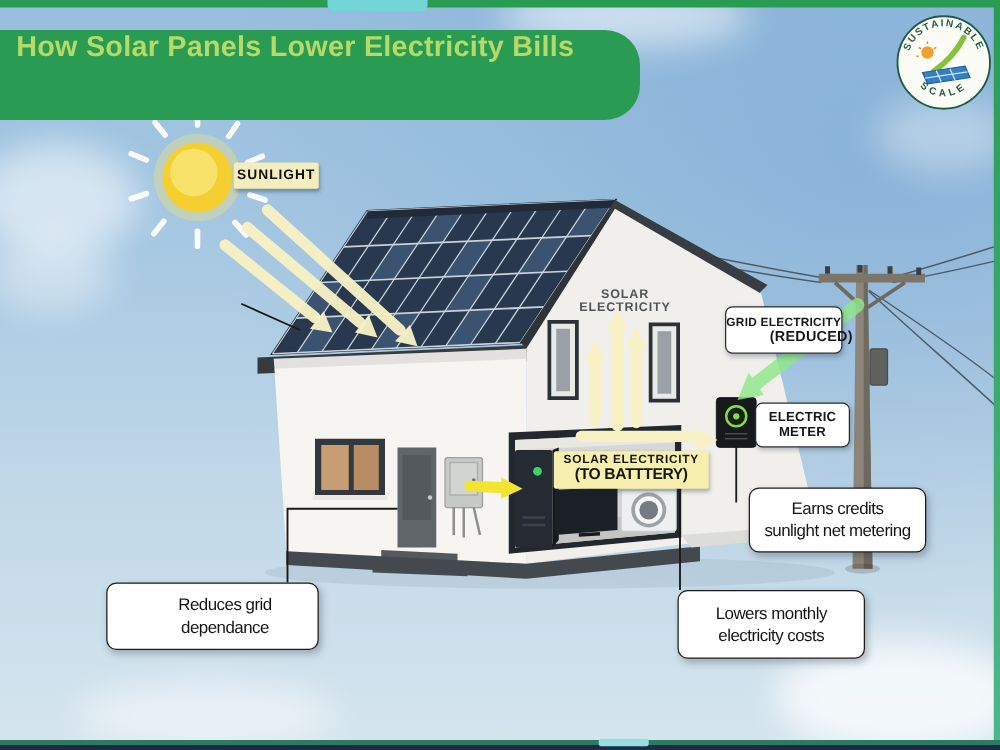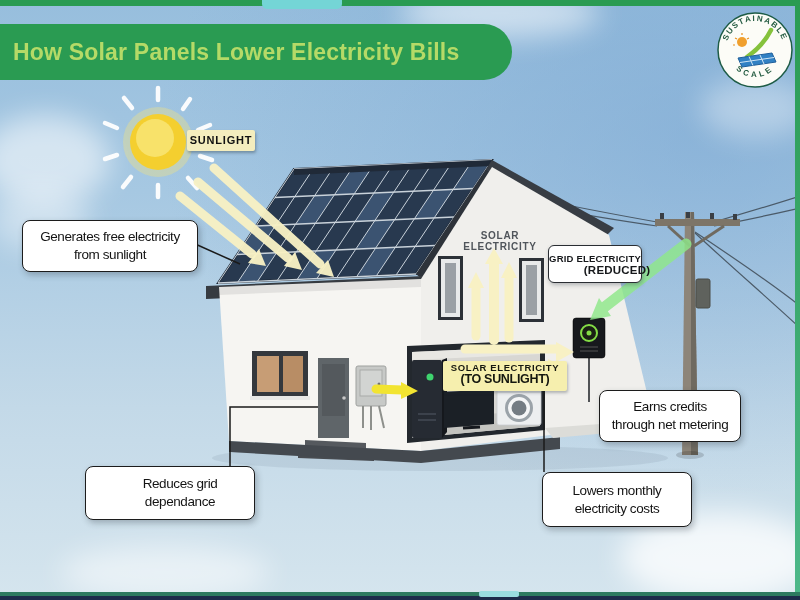--- a/index.html
+++ b/index.html
@@ -7,22 +7,22 @@
     position:relative; width:800px; height:600px; overflow:hidden;
     font-family:"Liberation Sans", sans-serif;
     background:
       radial-gradient(ellipse at 88% 22%, rgba(120,165,210,.55) 0%, rgba(120,165,210,0) 55%),
       linear-gradient(180deg,#97bedd 0%,#a6c8e2 32%,#c3d9e8 68%,#d5e5ee 100%);
   }
   .cloud{position:absolute;background:rgba(255,255,255,.55);border-radius:50%;filter:blur(14px);z-index:0;}
   #scene-svg{position:absolute;left:0;top:0;z-index:1;}
   .txt{position:absolute;z-index:3;}
 
-  #banner{position:absolute;left:0;top:24px;width:512px;height:56px;background:#2a9b52;
-    border-radius:0 28px 28px 0;display:flex;align-items:center;z-index:4;}
+  #banner{position:absolute;left:0;top:24px;width:512px;height:72px;background:#2a9b52;
+    border-radius:0 28px 28px 0;display:flex;align-items:flex-start;z-index:4;}
   #banner h1{margin:0 0 0 13px;font-size:23px;font-weight:bold;color:#b5da67;letter-spacing:.2px;white-space:nowrap;}
 
   .tag{background:#f4edbe;color:#111;font-weight:bold;text-align:center;
     box-shadow:1px 2px 3px rgba(30,40,50,.35);border-radius:2px;}
   #sunlight-tag{left:187px;top:130px;width:68px;height:21px;font-size:11px;line-height:21px;letter-spacing:.8px;}
 
   #gable-label{left:446px;top:230px;width:108px;text-align:center;font-size:10px;font-weight:bold;
     color:#50555b;letter-spacing:.7px;}
 
   .callout{position:absolute;background:#fff;border:1.6px solid #1c1c1c;border-radius:8px;
@@ -30,21 +30,21 @@
     display:flex;align-items:center;justify-content:center;white-space:pre-line;
     box-shadow:2px 3px 6px rgba(40,50,60,.30);z-index:3;}
   #callout-generates{left:22px;top:220px;width:174px;height:50px;}
   #callout-earns{left:599px;top:390px;width:140px;height:50px;}
   #callout-reduces{left:85px;top:466px;width:148px;height:52px;padding-left:20px;}
   #callout-lowers{left:542px;top:472px;width:148px;height:53px;}
 
   .minibox{position:absolute;background:#fff;border:1.4px solid #2a2e33;border-radius:6px;
     color:#16181b;text-align:center;box-shadow:1px 2px 4px rgba(40,50,60,.3);z-index:3;
     display:flex;flex-direction:column;align-items:center;justify-content:center;}
-  #grid-box{left:548px;top:245px;width:92px;height:36px;}
+  #grid-box{left:580px;top:245px;width:92px;height:36px;}
   #grid-box .l1{font-size:9.5px;font-weight:bold;letter-spacing:.2px;}
   #grid-box .l2{font-size:11.5px;font-weight:bold;letter-spacing:.2px;padding-left:44px;}
   #meter-label{left:604px;top:322px;width:74px;height:34px;}
   #meter-label div{font-size:10.5px;font-weight:bold;line-height:1.15;letter-spacing:.2px;}
 
   #battery-tag{left:443px;top:361px;width:124px;height:30px;background:#f6efae;border-radius:2px;
     text-align:center;box-shadow:1px 2px 3px rgba(30,40,50,.3);z-index:3;padding-top:2px;box-sizing:border-box;}
   #battery-tag .l1{font-size:9.5px;font-weight:bold;letter-spacing:.6px;color:#15170f;line-height:1.1;}
   #battery-tag .l2{font-size:12.5px;font-weight:bold;letter-spacing:-.3px;color:#15170f;line-height:1.1;}
 
@@ -307,30 +307,32 @@
 
   <div id="sunlight-tag" class="tag txt">SUNLIGHT</div>
 
   <div id="gable-label" class="txt">SOLAR ELECTRICITY</div>
 
   <div id="grid-box" class="minibox">
     <div class="l1">GRID ELECTRICITY</div>
     <div class="l2">(REDUCED)</div>
   </div>
 
+  <div id="meter-label" class="minibox">
+    <div>ELECTRIC</div>
+    <div>METER</div>
+  </div>
 
   <div id="battery-tag" class="txt">
     <div class="l1">SOLAR ELECTRICITY</div>
-    <div class="l2">(TO SUNLIGHT)</div>
+    <div class="l2">(TO BATTTERY)</div>
   </div>
 
-  <div id="callout-generates" class="callout">Generates free electricity
-from sunlight</div>
   <div id="callout-earns" class="callout">Earns credits
-through net metering</div>
+sunlight net metering</div>
   <div id="callout-reduces" class="callout">Reduces grid
 dependance</div>
   <div id="callout-lowers" class="callout">Lowers monthly
 electricity costs</div>
 
   <div id="top-strip" class="strip"></div>
   <div id="top-notch" class="strip"></div>
   <div id="right-strip" class="strip"></div>
   <div id="bottom-line" class="strip"></div>
   <div id="bottom-cyan" class="strip"></div>

